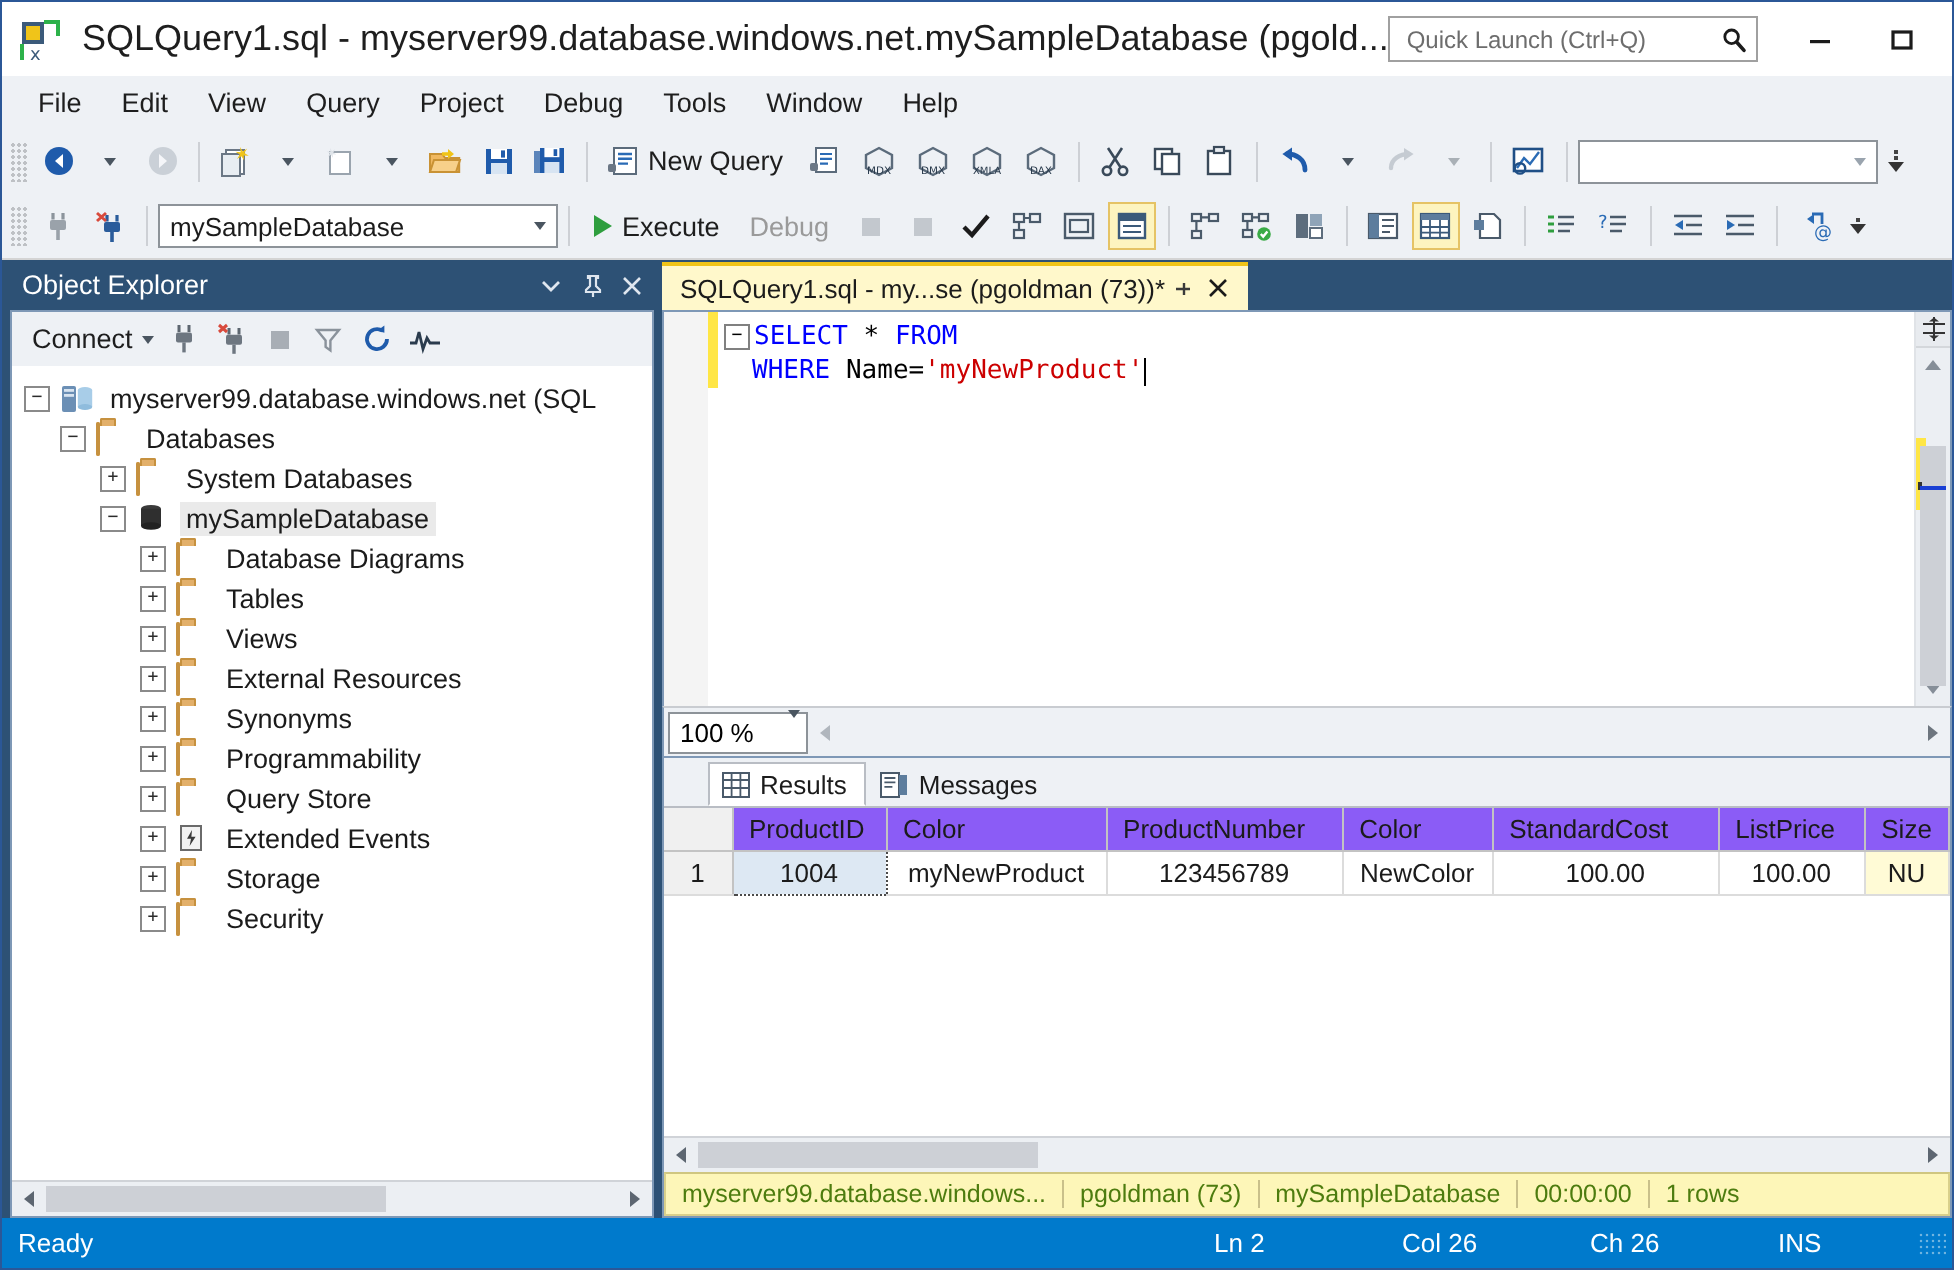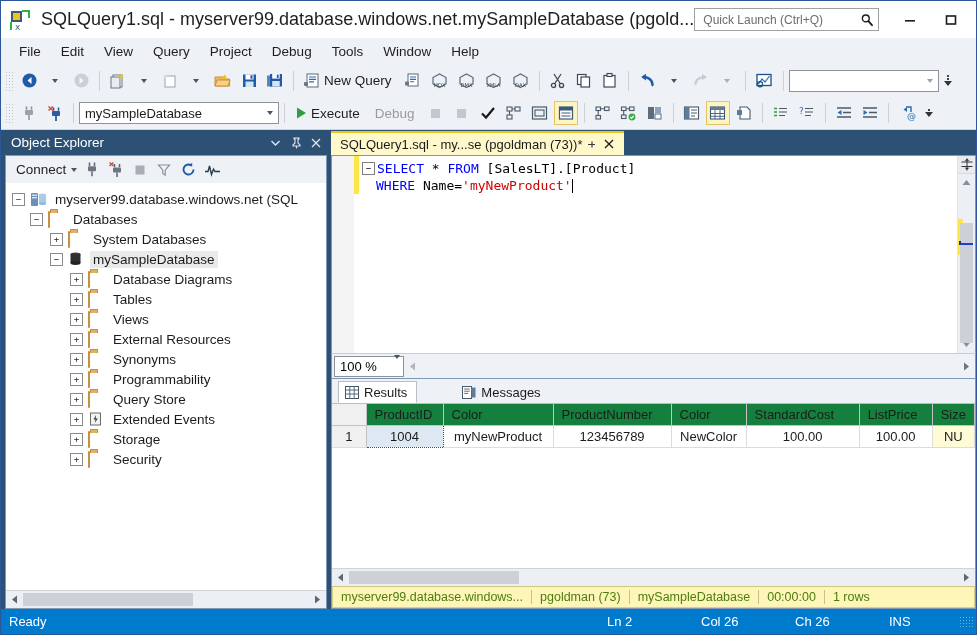--- a/index.html
+++ b/index.html
@@ -245,36 +245,36 @@
     padding-left: 5px; box-sizing: border-box; flex: 0 0 70px;
   }
   .zoomcombo .zv { flex: 1 1 auto; }
   .zoom-hscroll { flex: 1 1 auto; display: flex; align-items: center; height: 17px; }
 
   .resultswrap {
     flex: 1 1 auto; display: flex; flex-direction: column;
     background: #eef1f5; border: 1px solid #7e98b6; border-top: none;
     box-sizing: border-box; min-height: 0;
   }
-  .restabs { height: 24px; flex: 0 0 24px; display: flex; align-items: flex-end; padding-left: 6px; gap: 38px; }
+  .restabs { height: 24px; flex: 0 0 24px; display: flex; align-items: flex-end; padding-left: 22px; }
   .restab {
     height: 22px; display: flex; align-items: center; padding: 0 9px 0 6px;
     font-size: 13px; color: #1b1b1b; border: 1px solid transparent; box-sizing: border-box;
   }
   .restab.active {
     background: #fff; border: 1px solid #b9bdc4; border-bottom-color: #fff;
   }
   .restab .ricon { margin-right: 5px; display: flex; align-items: center; }
   .gridwrap {
     flex: 1 1 auto; background: #fff; border-top: 1px solid #b9bdc4;
     display: flex; flex-direction: column; min-height: 0; overflow: hidden;
   }
   table.rgrid { border-collapse: collapse; table-layout: fixed; font-size: 13px; }
   table.rgrid th {
-    background: #15803d; border-right: 1px solid #c3c3c3; border-bottom: 1px solid #c3c3c3;
+    background: #8b5cf6; border-right: 1px solid #c3c3c3; border-bottom: 1px solid #c3c3c3;
     font-weight: normal; text-align: left; padding: 3px 8px; color: #1b1b1b;
     height: 19px; box-sizing: border-box; white-space: nowrap; overflow: hidden;
   }
   table.rgrid td {
     border-right: 1px solid #dcdcdc; border-bottom: 1px solid #dcdcdc;
     padding: 3px 5px; color: #1b1b1b; height: 21px; box-sizing: border-box;
     white-space: nowrap; overflow: hidden; background: #fff; text-align: center;
   }
   table.rgrid td.rowhdr, table.rgrid th.rowhdr {
     background: #f0f0f0; text-align: center; border-right: 1px solid #c3c3c3; padding: 3px 2px;
@@ -892,21 +892,21 @@
         </div>
       </div>
 
       <div class="editorwrap">
         <div class="gutter"></div>
         <div class="changebar">
           <div class="mark"></div>
         </div>
         <div class="codearea">
           <div class="codeline">
-            <span class="outline">−</span><span class="kw">SELECT</span><span> * </span><span class="kw">FROM</span><span> [SalesLT].[Product]</span>
+            <span class="outline">−</span><span class="kw">SELECT</span><span> * </span><span class="kw">FROM</span>
           </div>
           <div class="codeline" style="padding-left:14px">
             <span class="kw">WHERE</span><span> Name=</span><span class="str">'myNewProduct'</span><span class="caret"></span>
           </div>
         </div>
         <div class="vscroll">
           <div class="splitgrip">
             <svg width="14" height="13" viewBox="0 0 14 13">
               <path d="M7 0.5 v12 M1.5 4 h11 M1.5 8.5 h11" stroke="#333" stroke-width="1"></path>
               <path d="M4.5 2.8 L7 0.8 L9.5 2.8 Z" fill="#333"></path>

